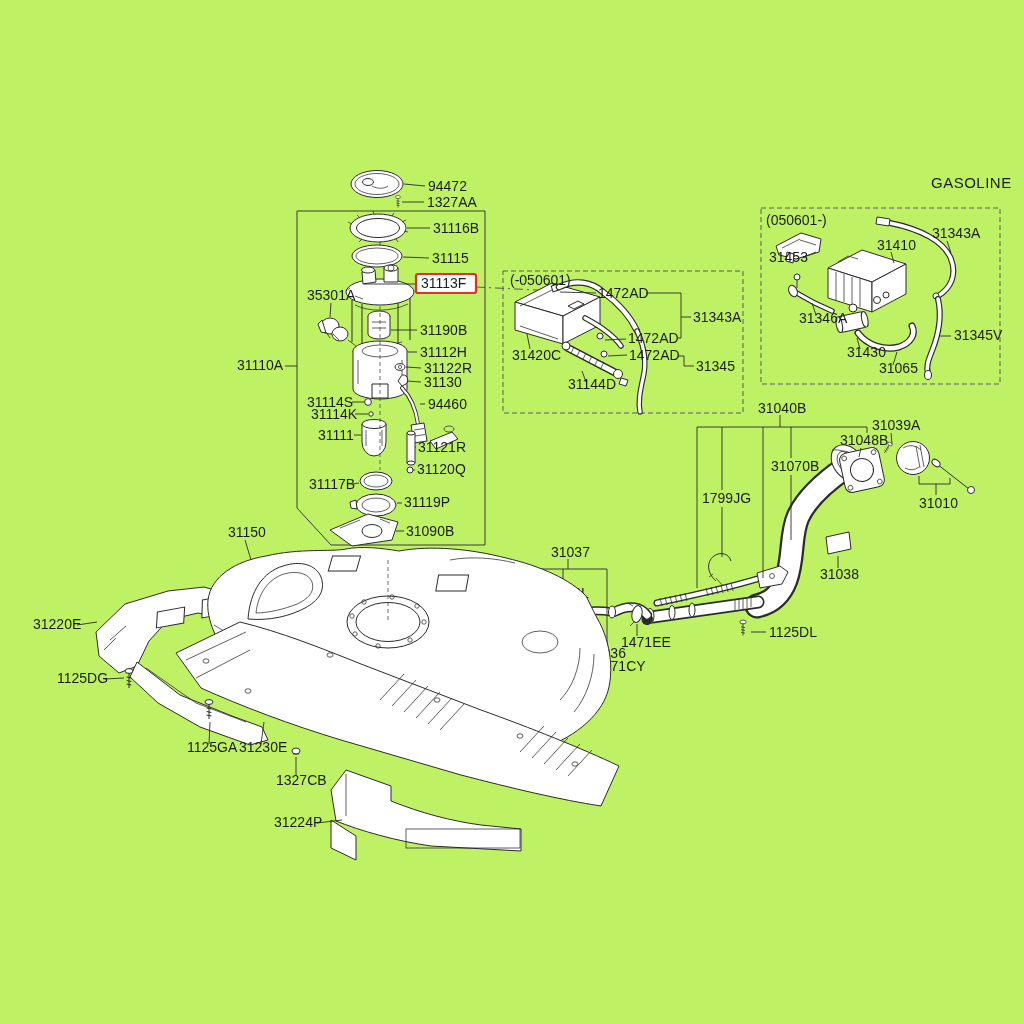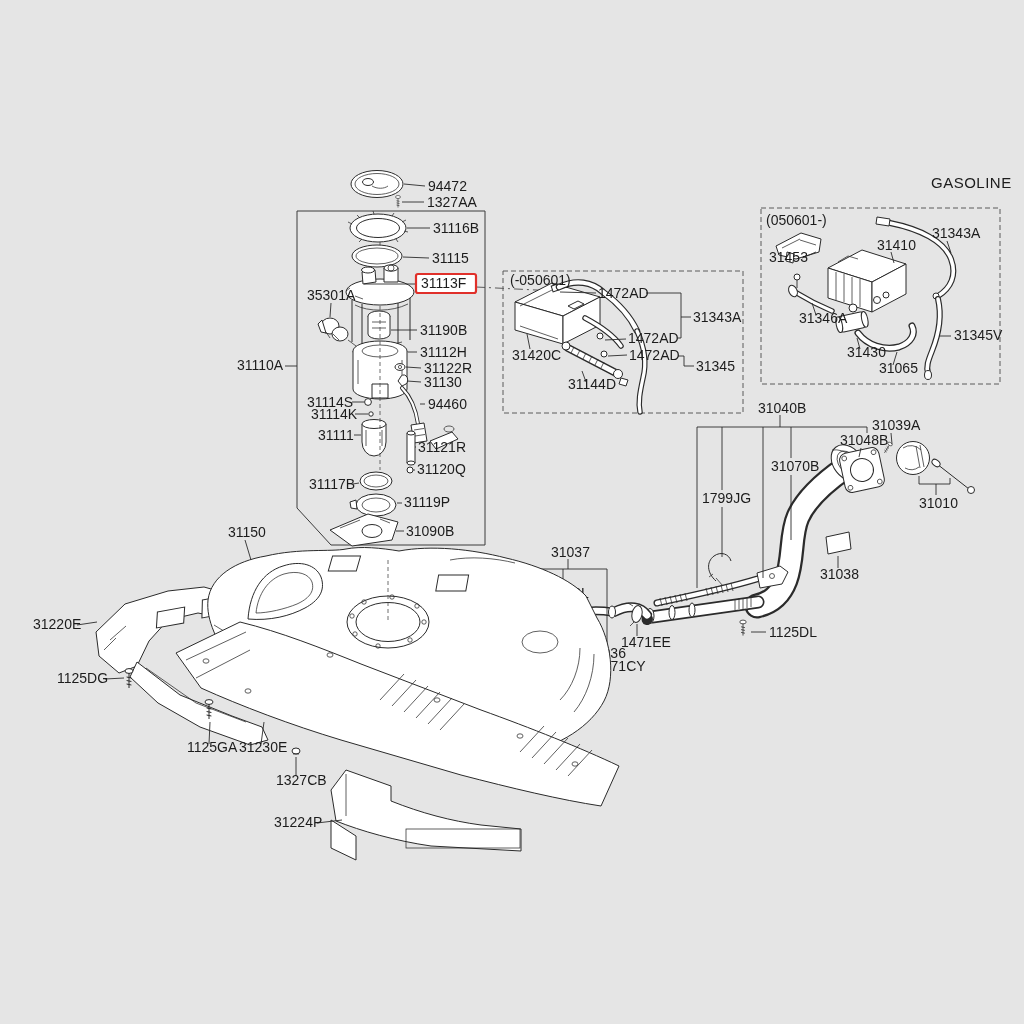--- a/index.html
+++ b/index.html
@@ -1,16 +1,16 @@
 <!DOCTYPE html>
 <html><head>
 <meta charset="utf-8">
 <style>
   html,body{margin:0;padding:0;background:#ffffff;}
-  .stage{position:relative;width:1024px;height:1024px;background:#e5e5e5;overflow:hidden;
+  .stage{position:relative;width:1024px;height:1024px;background:#bef264;overflow:hidden;
          font-family:"Liberation Sans", sans-serif;}
   svg{display:block;}
   text{font-family:"Liberation Sans", sans-serif;font-size:14px;fill:#1c1c1c;}
   text.big{font-size:15px;letter-spacing:.5px;}
   text.red{fill:#1c1c1c;}
   .ln{fill:none;stroke:#2b2b2b;stroke-width:1;}
   .lnf{fill:#ffffff;stroke:#2b2b2b;stroke-width:1;}
   .thin{stroke-width:.75;}
   .ld{fill:none;stroke:#2b2b2b;stroke-width:.9;}
   .dashbox{fill:none;stroke:#5a5a5a;stroke-width:1;stroke-dasharray:5 3;}

